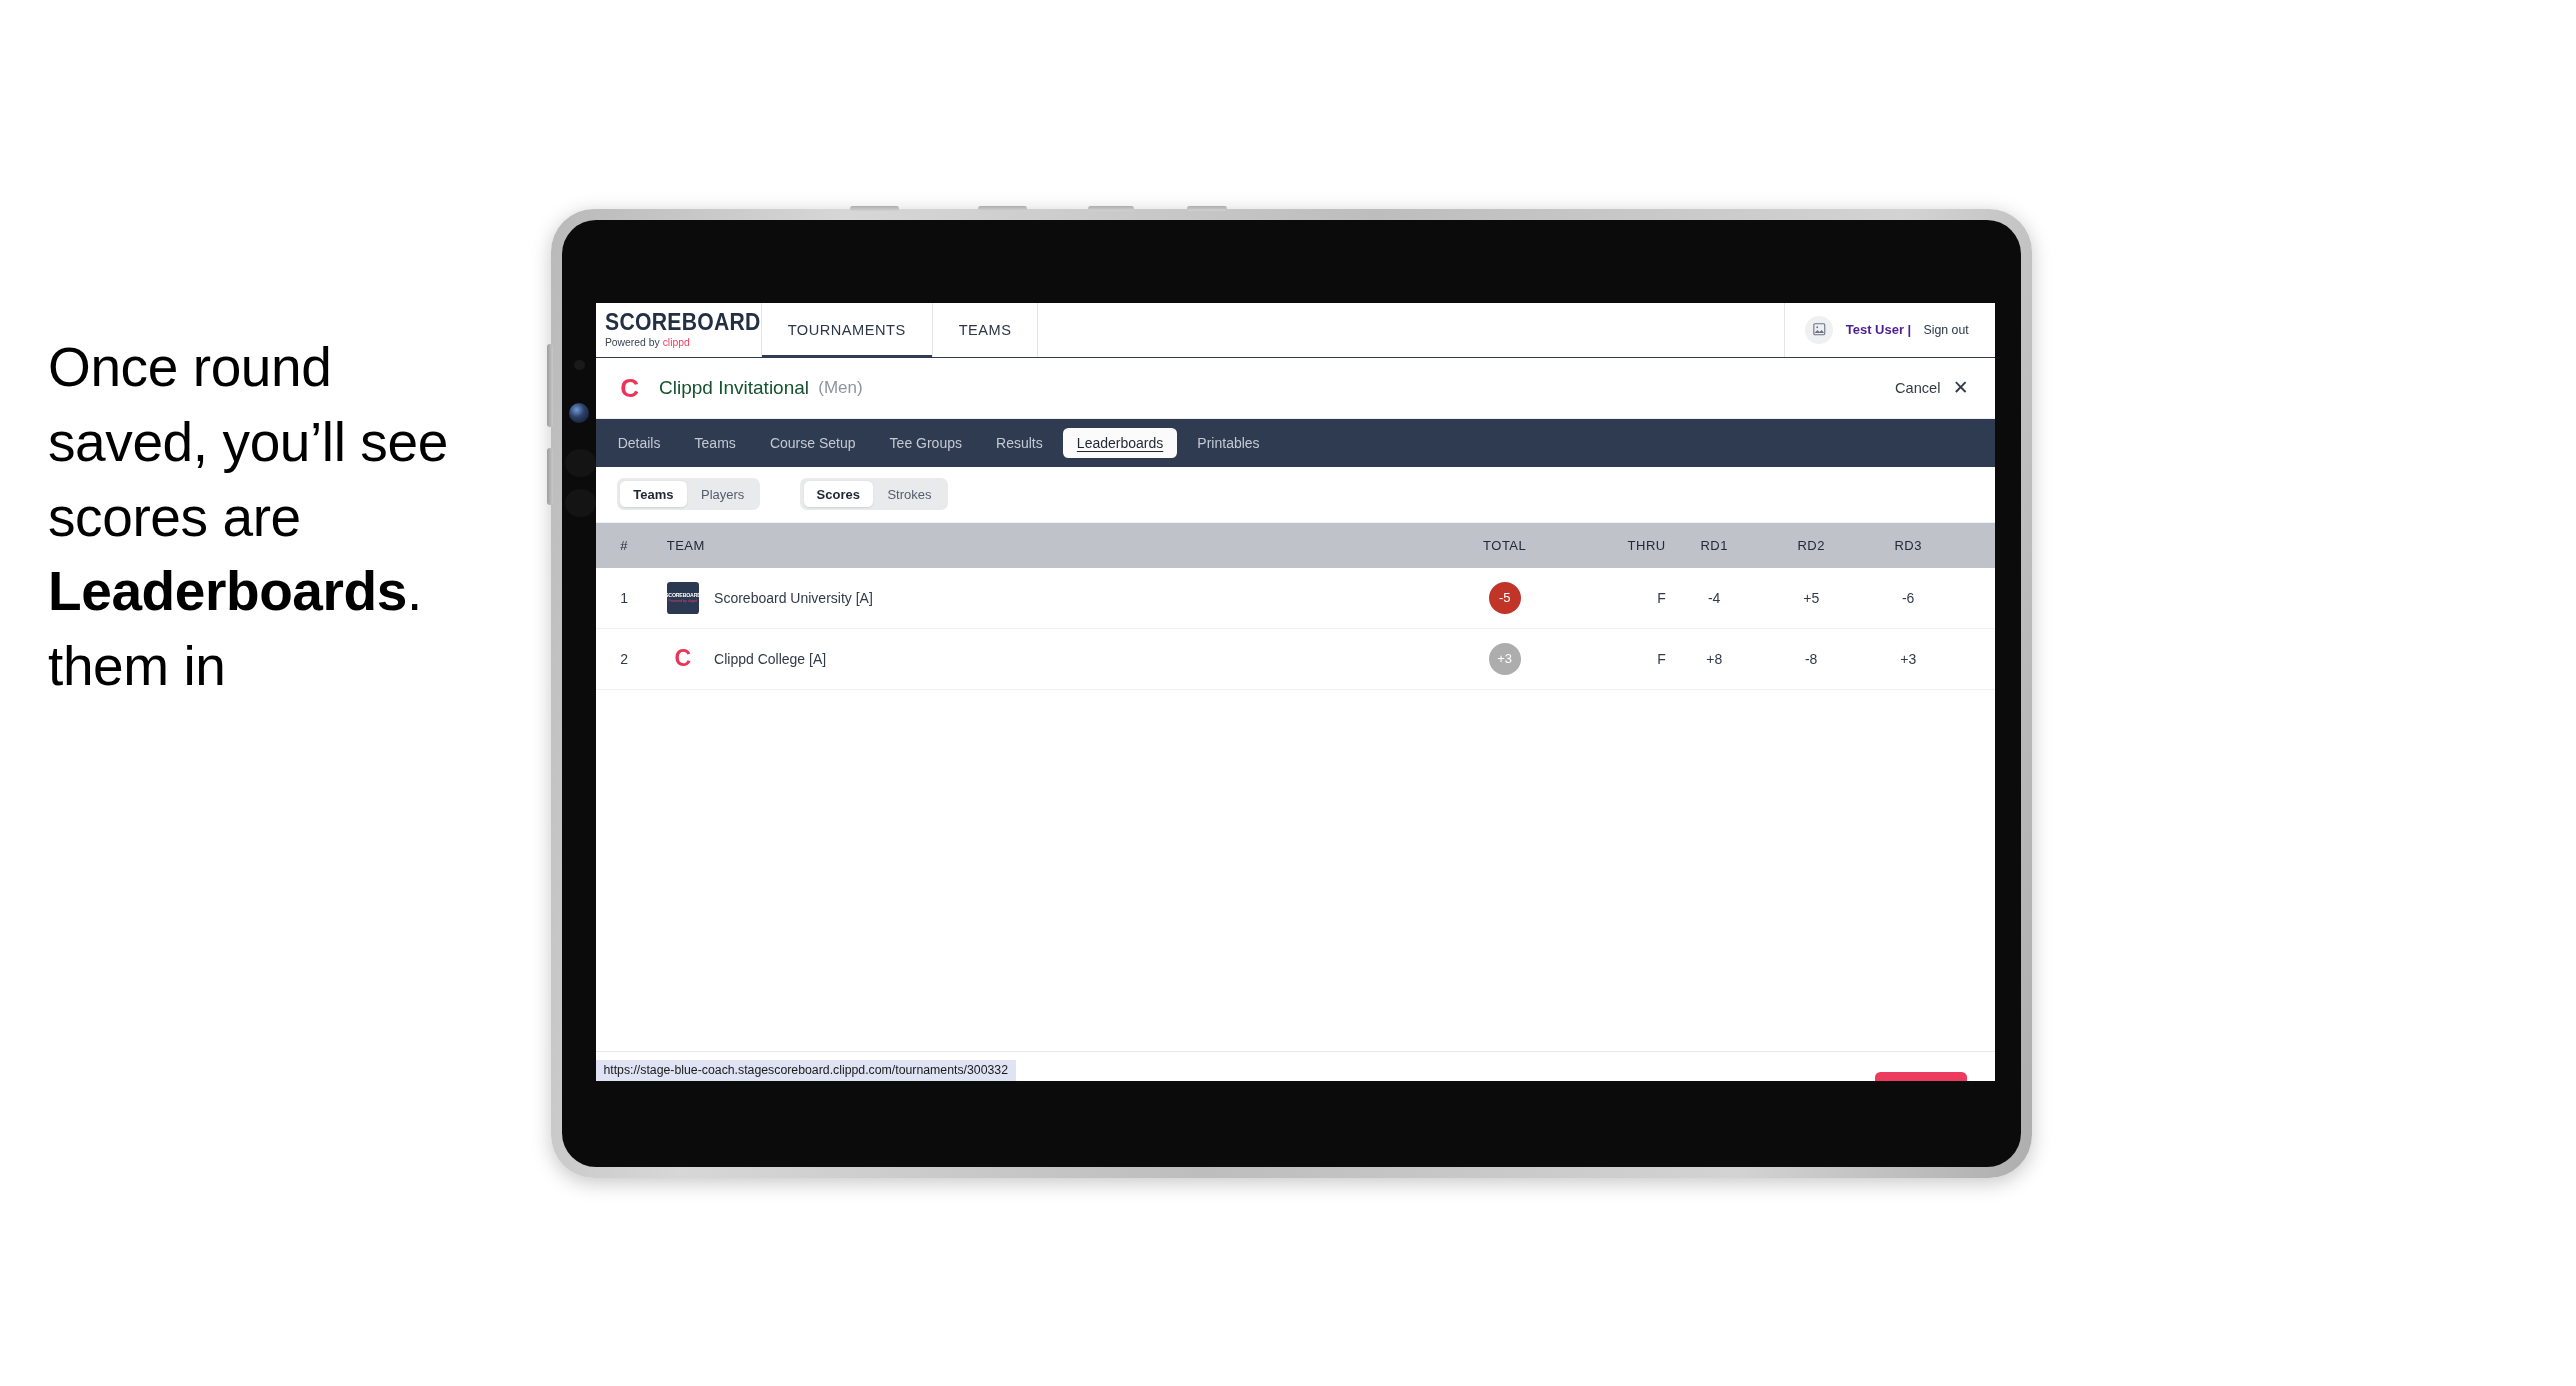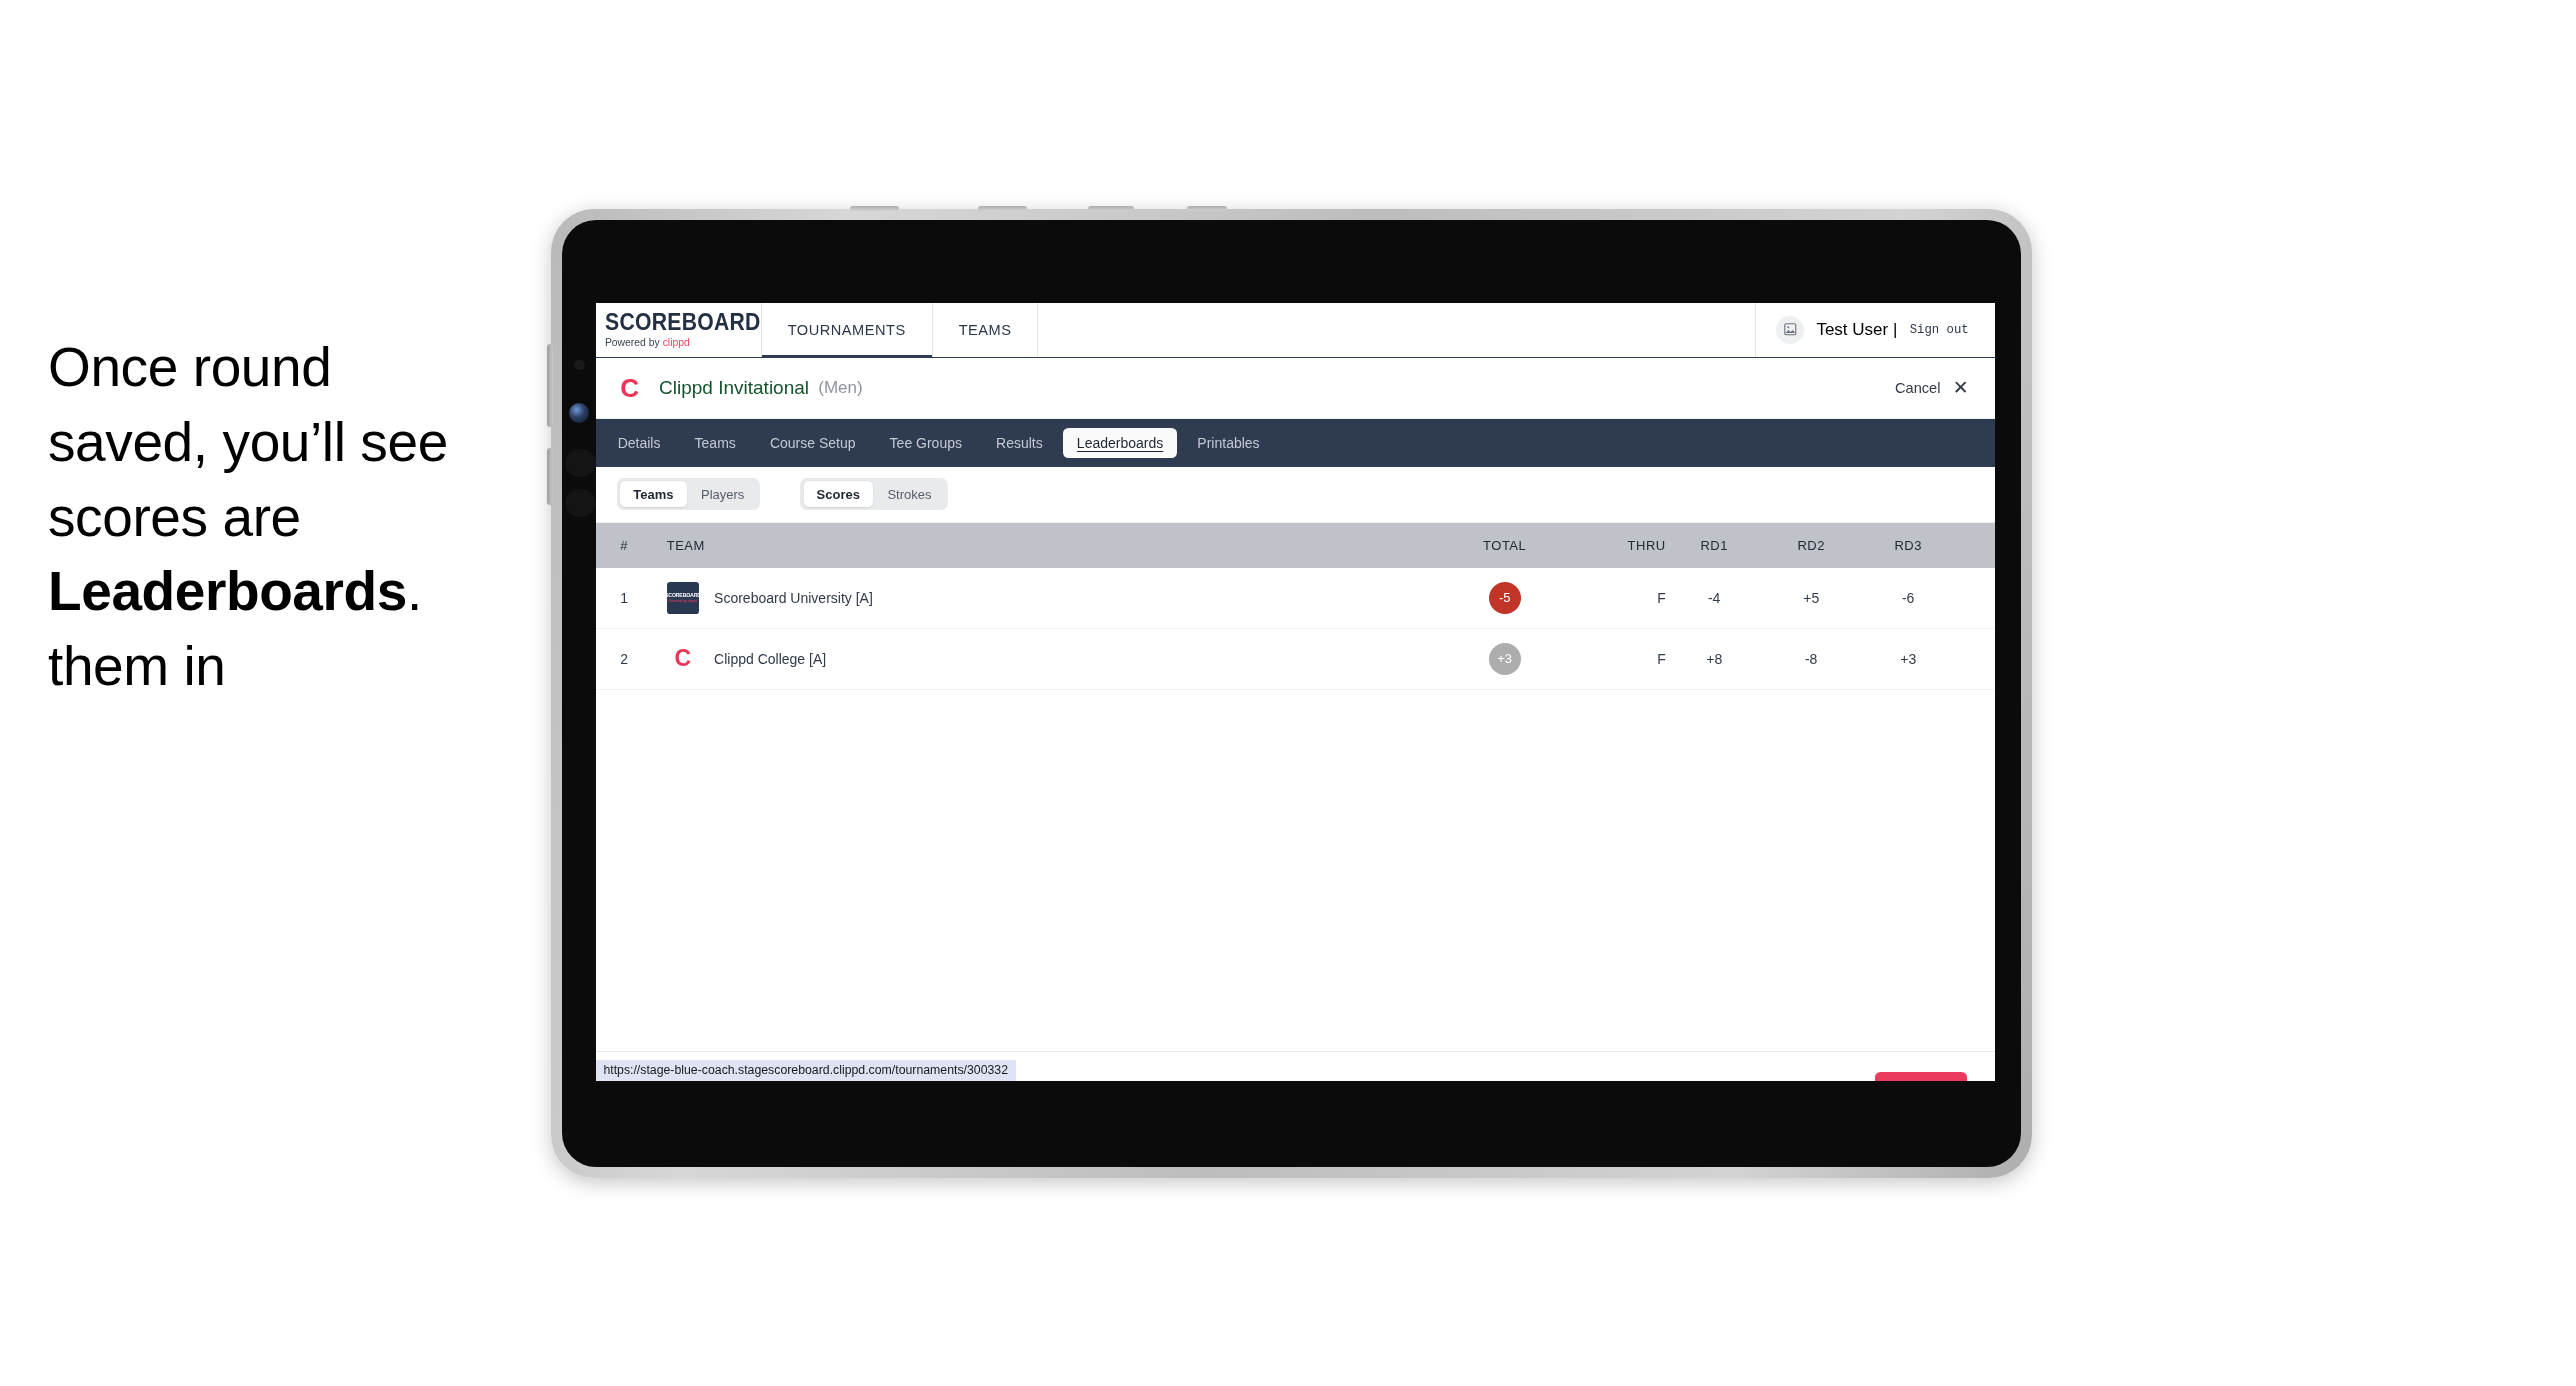--- a/index.html
+++ b/index.html
@@ -155,22 +155,22 @@
     align-items: center;
     gap: 12.3px;
     padding: 0 26px 0 20px;
   }
   #avatar {
     width: 28px; height: 28px;
     border-radius: 50%;
     background: #eff0f2;
     display: flex; align-items: center; justify-content: center;
   }
-  #user-name { font-size: 17px; color: #000000; }
-  #signout  { font-size: 12.3px; color: #2b3648; cursor: pointer; font-family: Liberation Mono, monospace; }
+  #user-name { font-size: 13px; color: #4c1d95; font-weight: bold; }
+  #signout  { font-size: 12.3px; color: #2b3648; cursor: pointer; }
 
   
   #title-bar {
     height: 60px;
     background: #ffffff;
     display: flex;
     align-items: center;
     padding: 0 26px 0 24.6px;
     border-bottom: 0.8px solid #eceef1;
   }

